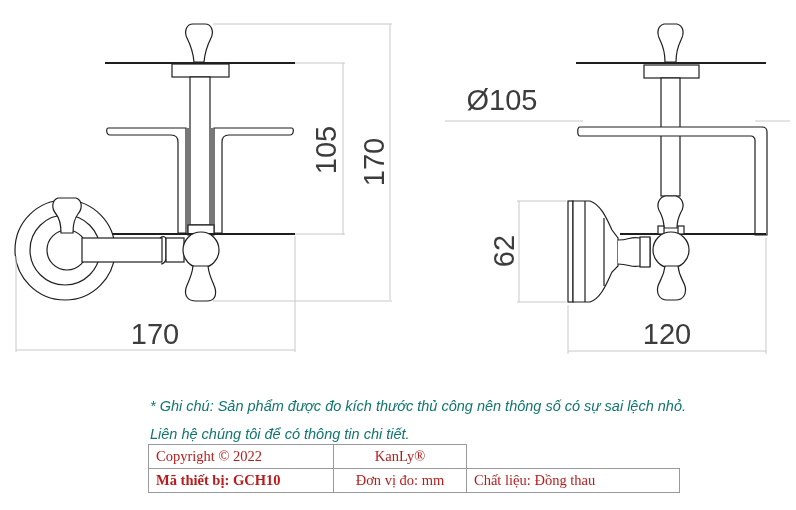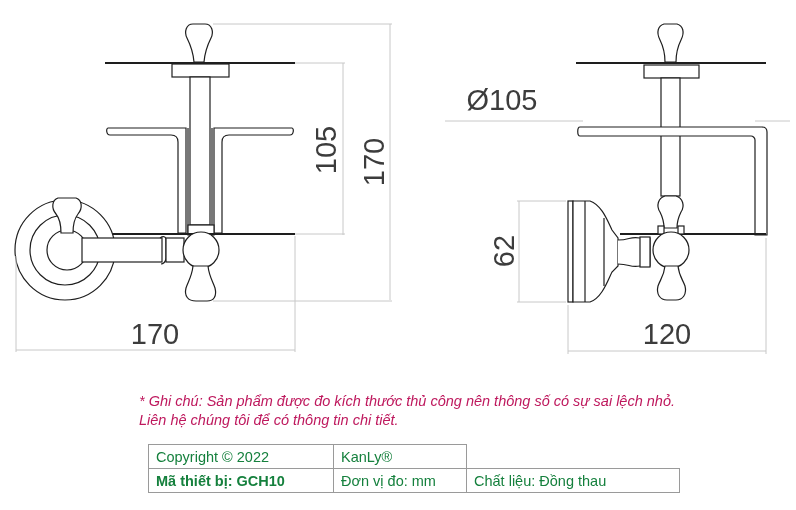--- a/index.html
+++ b/index.html
@@ -1,22 +1,22 @@
 <!DOCTYPE html>
 <html><head>
 <meta charset="utf-8">
 <style>
   html, body { margin:0; padding:0; background:#ffffff; }
   body { width:796px; height:510px; position:relative; overflow:hidden; font-family:"Liberation Sans", sans-serif; }
   #drawing { position:absolute; left:0; top:0; width:796px; height:370px; }
-  .note { position:absolute; left:139px; top:392px; width:560px; font-size:14.5px; line-height:19px; font-style:italic; color:#be185d; font-family:"Liberation Sans", sans-serif; }
-  .spec-table { position:absolute; left:148px; top:444px; border-collapse:collapse; font-size:14.5px; color:#15803d; font-family:Liberation Sans, sans-serif; }
+  .note { position:absolute; left:150px; top:392px; width:560px; font-size:14.5px; line-height:28px; font-style:italic; color:#0f766e; font-family:"Liberation Sans", sans-serif; }
+  .spec-table { position:absolute; left:148px; top:444px; border-collapse:collapse; font-size:14.5px; color:#b91c1c; font-family:Liberation Serif, serif; }
   .spec-table td { border:1px solid #9a9a9a; height:23px; padding:0 7px; white-space:nowrap; }
   .spec-table td.empty { border-top:none; border-right:none; }
-  .c1 { width:170px; } .c2 { width:118px; } .c3 { width:198px; }
+  .c1 { width:170px; } .c2 { width:118px;text-align:center; } .c3 { width:198px; }
   .bold { font-weight:bold;margin-left:28px; }
   .dim { font-family:"Liberation Sans", sans-serif; fill:#3c3c3c; font-size:29px; }
 </style>
 </head>
 <body>
 
 <svg id="drawing" viewBox="0 0 796 370" xmlns="http://www.w3.org/2000/svg">
 
   <g fill="none" stroke="#1e1e1e" stroke-width="1.2">
 

